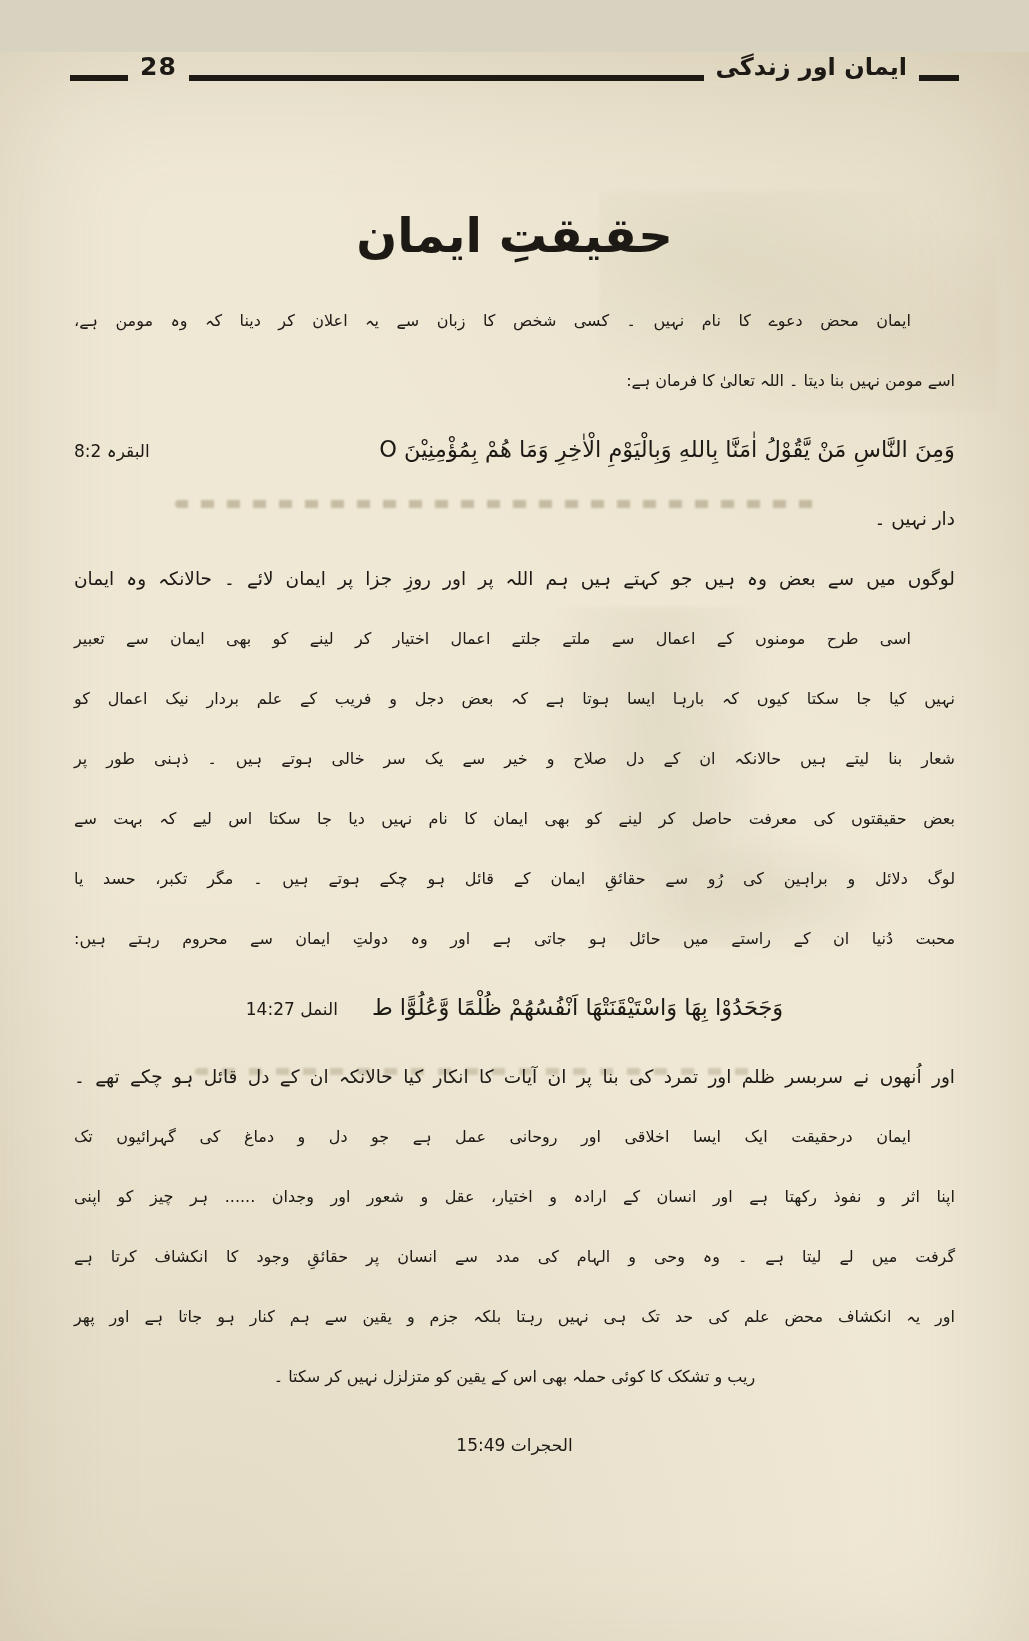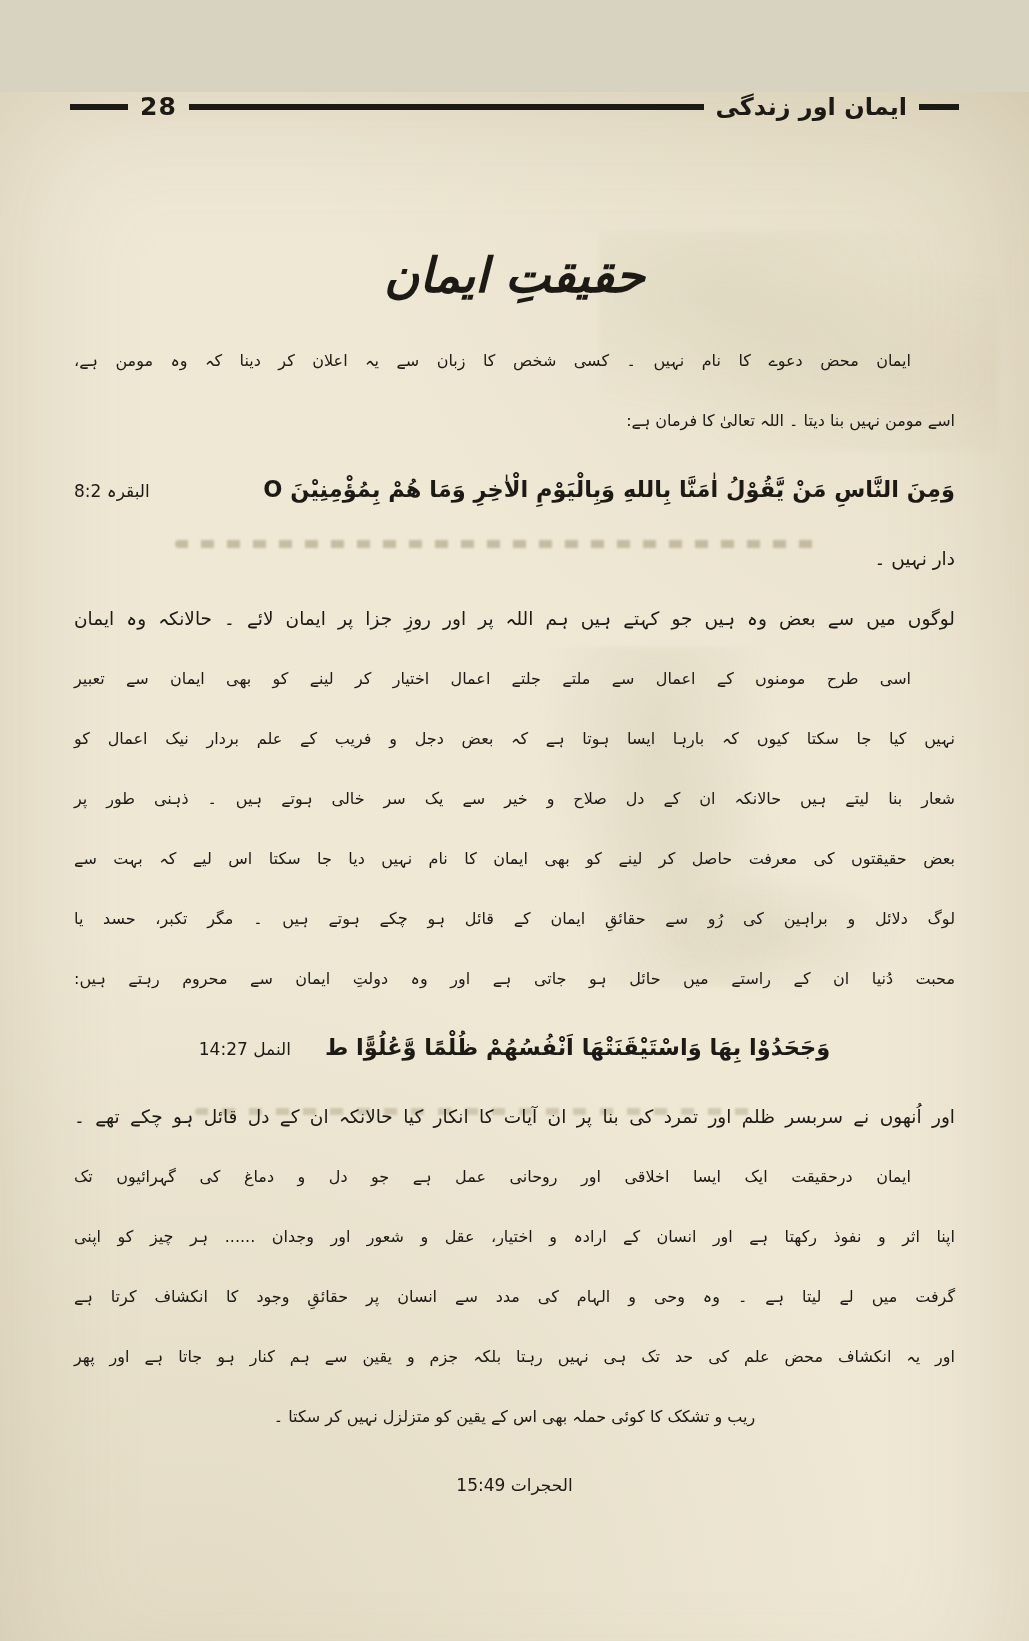--- a/index.html
+++ b/index.html
@@ -39,56 +39,55 @@
     filter:blur(2px);}
   .bleed-dots1{top:448px;left:175px;width:640px;height:8px;border-radius:4px;
     background:repeating-linear-gradient(90deg, rgba(105,90,50,.30) 0 13px, transparent 13px 26px);
     filter:blur(1px);}
   .bleed-dots2{top:1016px;left:195px;width:560px;height:7px;border-radius:4px;
     background:repeating-linear-gradient(90deg, rgba(105,90,50,.22) 0 13px, transparent 13px 27px);
     filter:blur(1px);}
   
   .pagehead{
     position:relative;z-index:1;
-    margin:92px 70px 0 70px;
-    display:flex;align-items:center;direction:ltr;
+    margin:52px 70px 0 70px;
+    display:flex;align-items:flex-end;direction:ltr;
     gap:12px;
   }
   .rule{height:4px;border-top:4px solid var(--ink);border-bottom:2px solid var(--ink);}
   .rule.short-l{width:58px;}
   .rule.long{flex:1;}
   .rule.short-r{width:40px;}
   .pagenum{font-size:25px;font-weight:bold;letter-spacing:1px;}
   .booktitle{font-size:24px;font-weight:bold;direction:rtl;white-space:nowrap;}
   
   .content{position:relative;z-index:1;padding:0 74px;direction:rtl;}
   .title{
     text-align:center;
     font-size:48px;font-weight:bold;
     margin:126px 0 28px 0;
     letter-spacing:-1px;
-    font-style:italic;
   }
   .line{
     font-size:16px;
     line-height:60px;
     text-align:justify;
     text-align-last:justify;
   }
   .line.endl{text-align-last:auto;}
   .line.centerl{text-align-last:center;}
   .line.indent{padding-right:44px;}
   .line.trans{font-size:18.5px;}
   .verse-row{
     display:flex;align-items:baseline;direction:rtl;
     line-height:62px;margin:7px 0;white-space:nowrap;
   }
   .verse-row.between{justify-content:space-between;}
   .verse-row.centered{justify-content:center;gap:34px;}
-  .verse{font-weight:bold;font-size:22.5px;}
+  .verse{font-weight:normal;font-size:22.5px;}
   .ref{font-size:17px;}
 </style>
 </head>
 <body>
 
 <div class="page">
 
   <div class="bleed bleed-blob1"></div>
   <div class="bleed bleed-blob2"></div>
   <div class="bleed bleed-blob3"></div>

